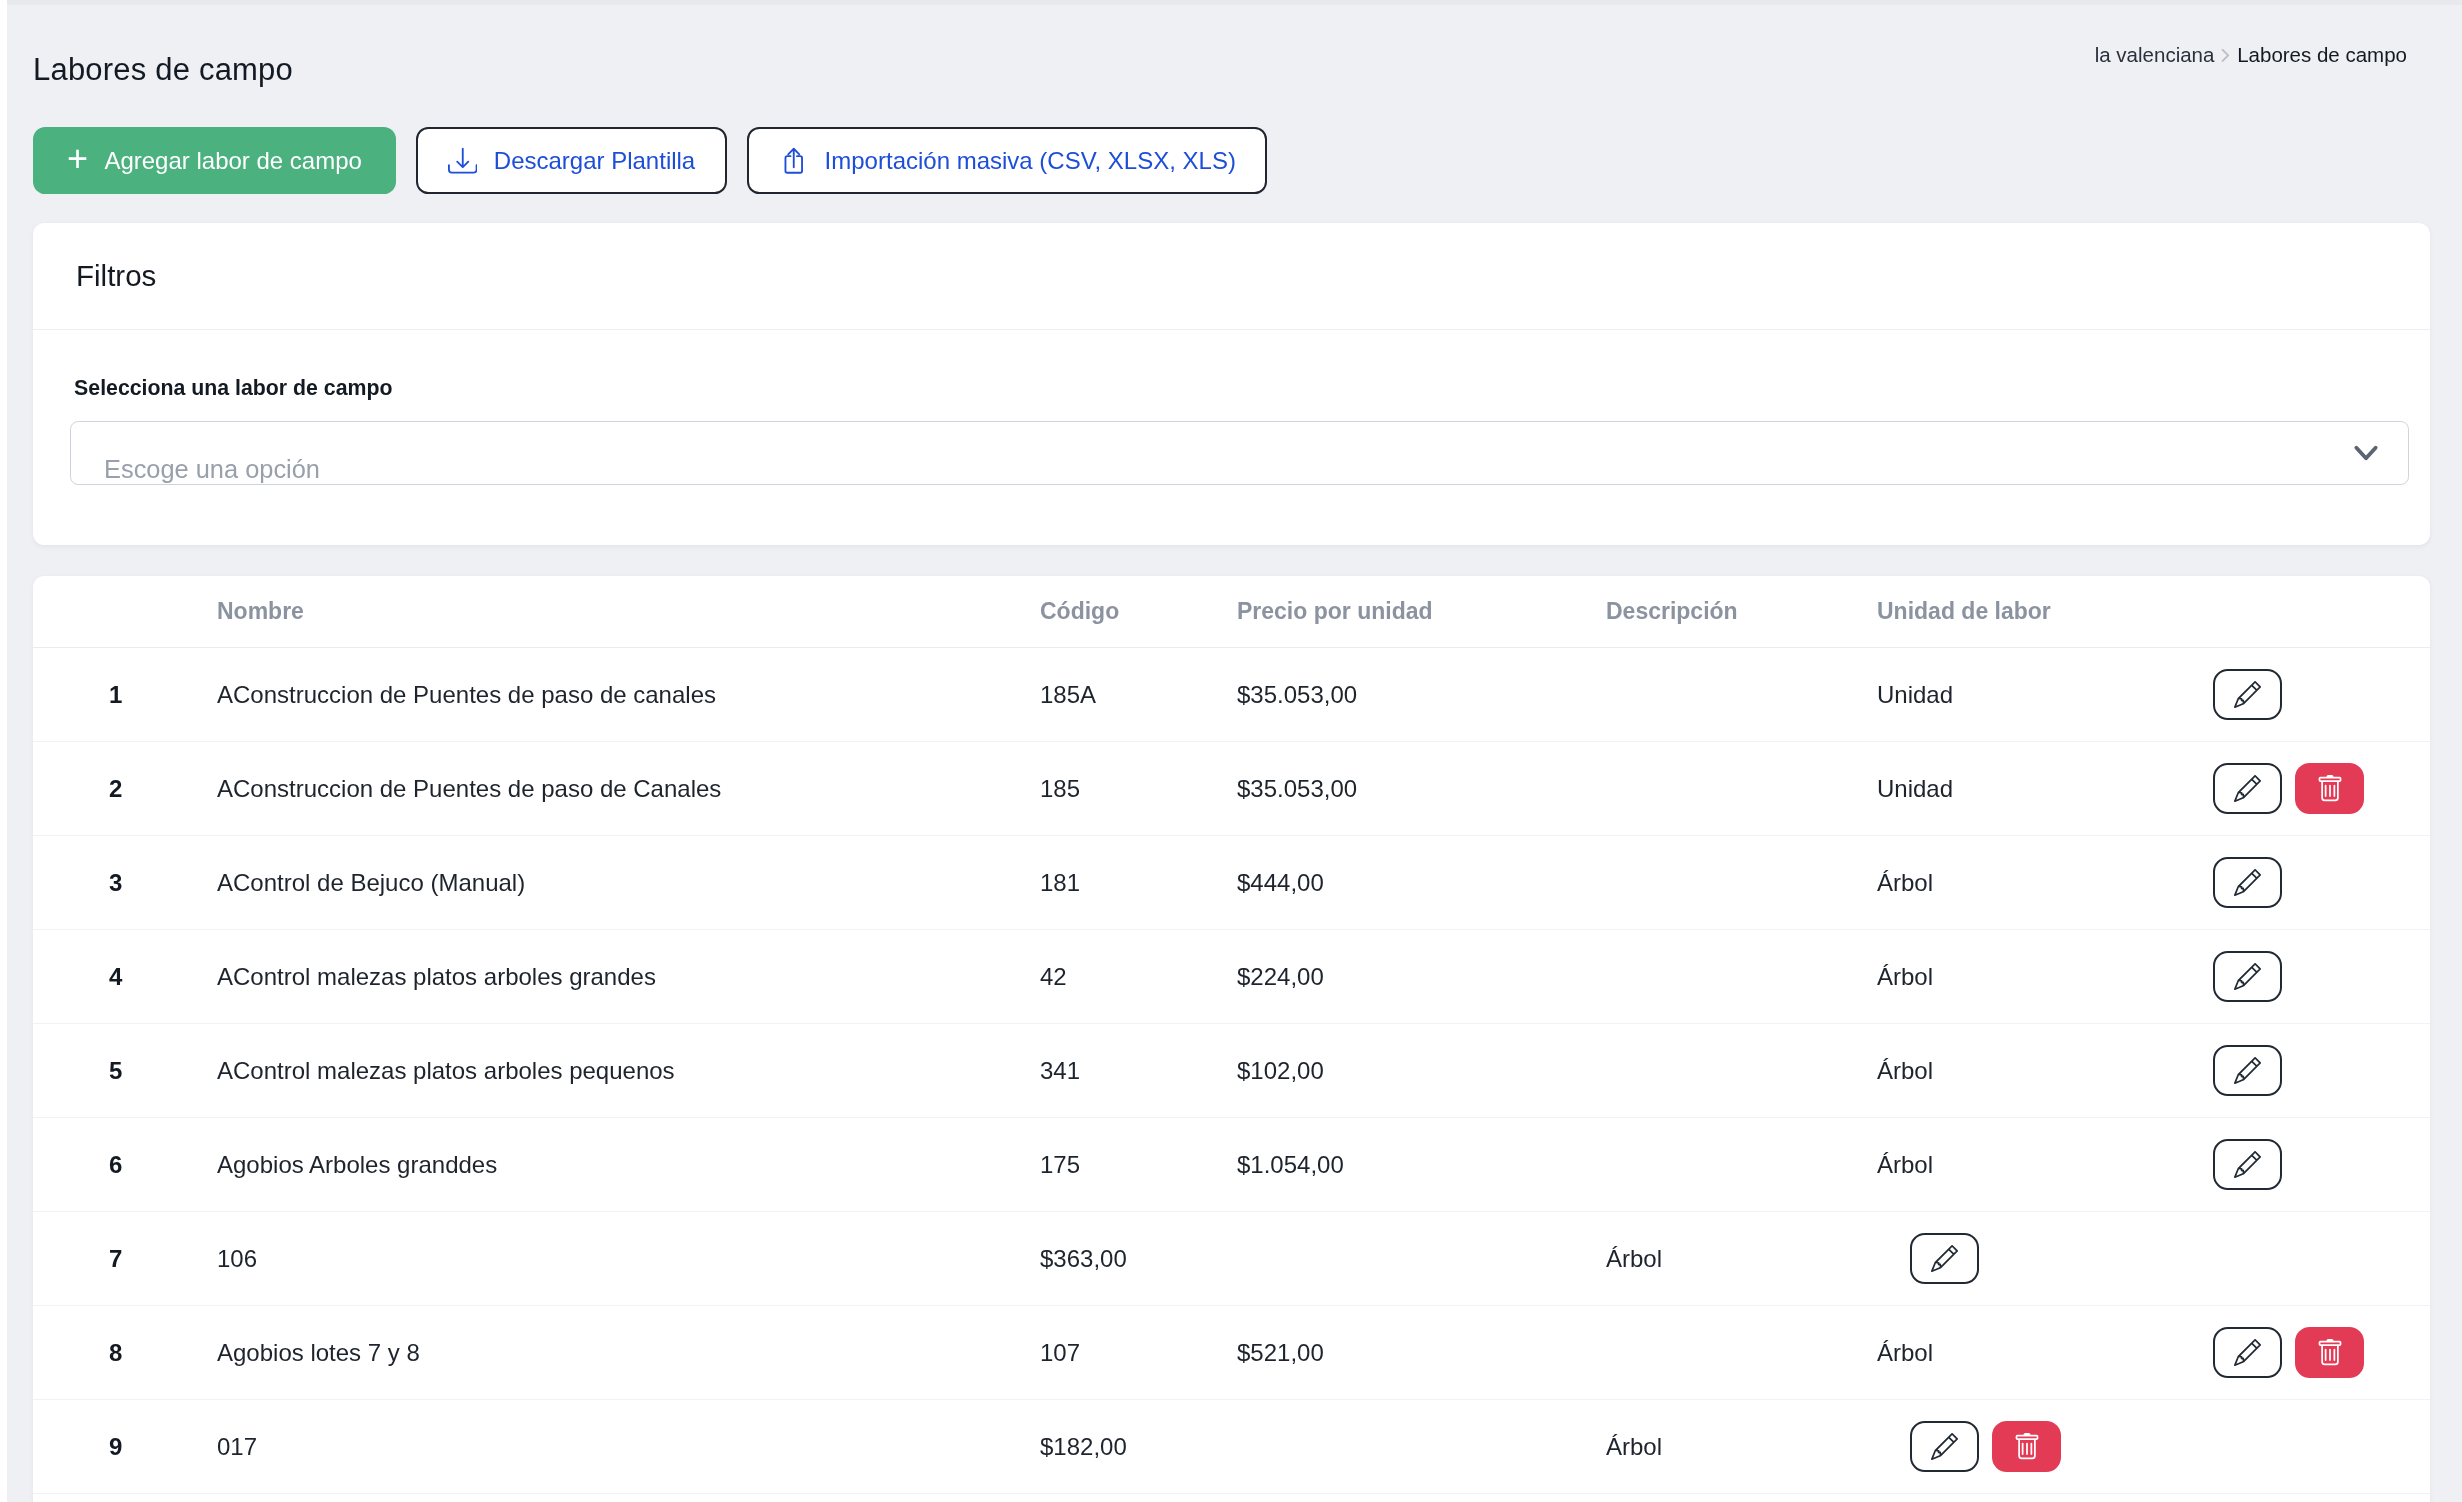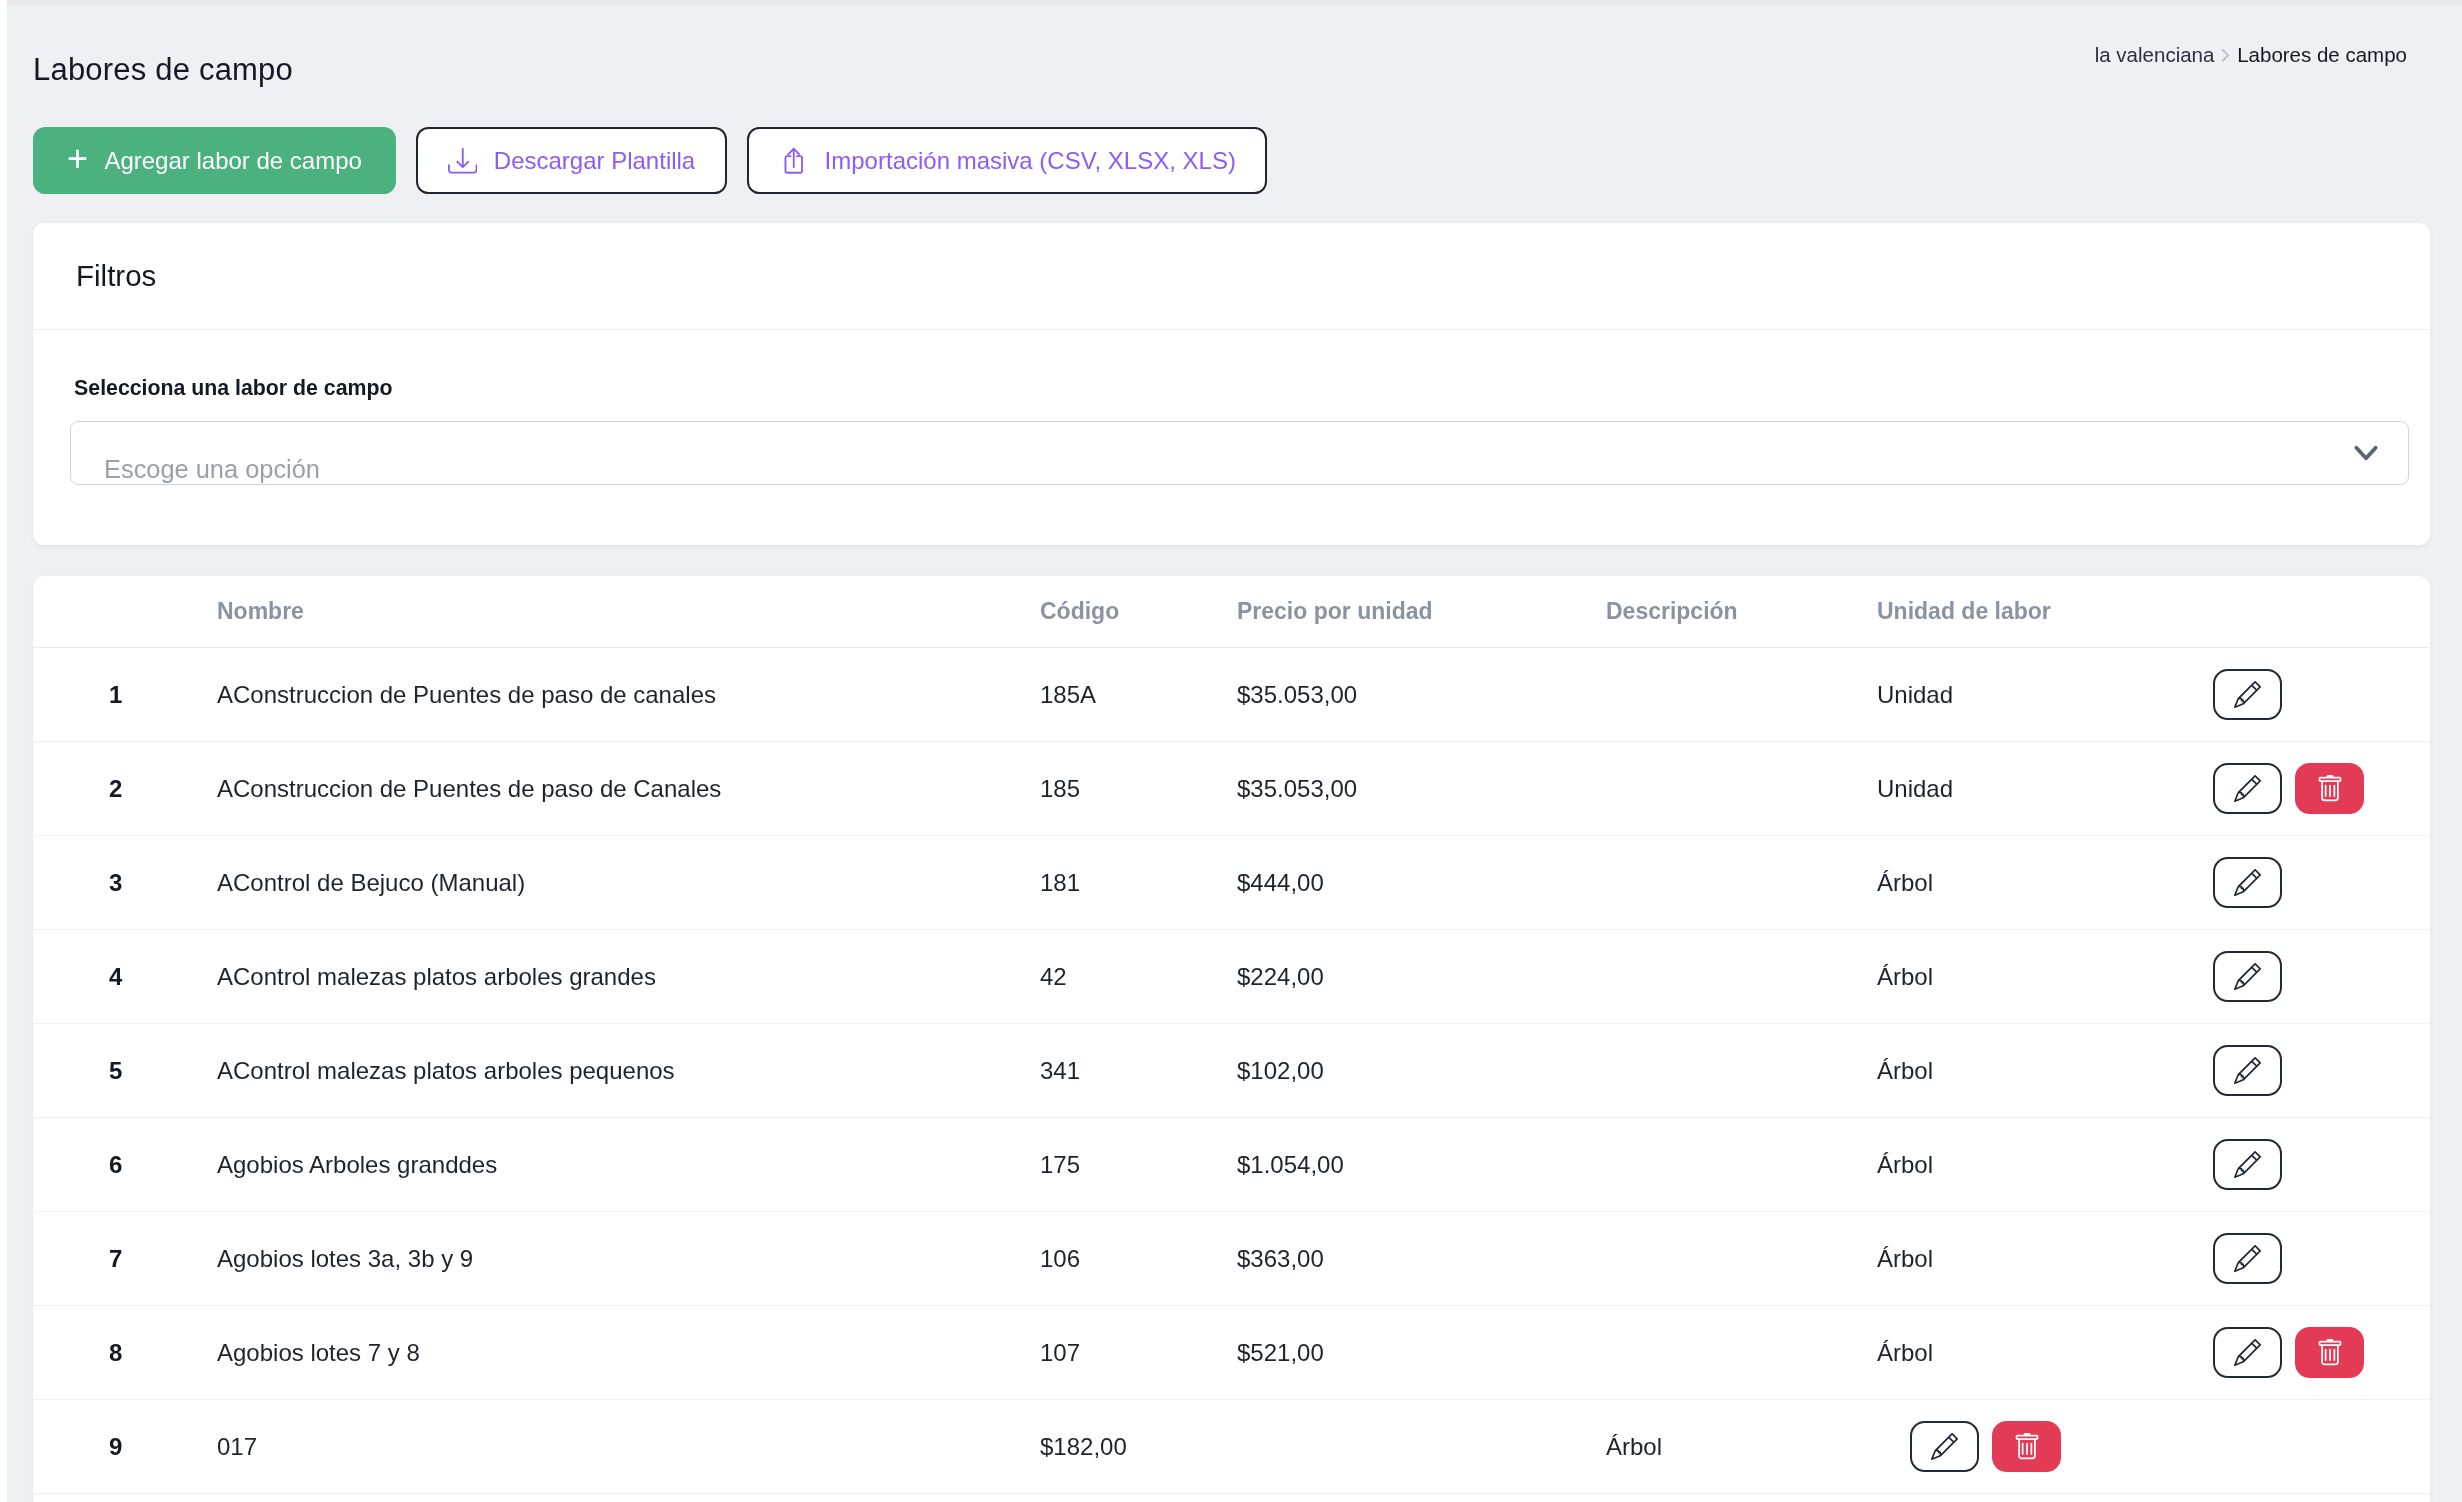--- a/index.html
+++ b/index.html
@@ -46,21 +46,21 @@
     height:67px;display:inline-flex;align-items:center;gap:16.4px;
     font-size:24px;border-radius:12.3px;cursor:pointer;
     font-family:"Liberation Sans", sans-serif;
   }
   .btn-green{
     background:var(--green);color:#ffffff;border:none;
     padding:0 34px;
   }
   .btn-green .plus{font-size:36px;font-weight:300;line-height:1;margin-top:-3.3px;}
   .btn-outline{
-    background:#ffffff;color:#8b5cf6;
+    background:#ffffff;color:#1d4ed8;
     border:2.5px solid #20262f;
     padding:0 29.5px;
   }
   .btn-outline svg{width:29.5px;height:29.5px;flex:none;}
 
   
   .card{
     position:absolute;background:#ffffff;border-radius:var(--card-radius);
     box-shadow:0 1.6px 4.9px rgba(20,20,43,.05);
   }
@@ -274,21 +274,20 @@
       <button class="icon-btn">
         <svg viewBox="0 0 16 16" fill="currentColor">
               <path d="M12.146.146a.5.5 0 0 1 .708 0l3 3a.5.5 0 0 1 0 .708l-10 10a.5.5 0 0 1-.168.11l-5 2a.5.5 0 0 1-.65-.65l2-5a.5.5 0 0 1 .11-.168l10-10zM11.207 2.5 13.5 4.793 14.793 3.5 12.5 1.207 11.207 2.5zm1.586 3L10.5 3.207 4 9.707V10h.5a.5.5 0 0 1 .5.5v.5h.5a.5.5 0 0 1 .5.5v.5h.293l6.5-6.5zm-9.761 5.175-.106.106-1.528 3.821 3.821-1.528.106-.106A.5.5 0 0 1 5 12.5V12h-.5a.5.5 0 0 1-.5-.5V11h-.5a.5.5 0 0 1-.468-.325z"></path>
             </svg>
       </button>
 
     </div>
   </div>
       <div class="trow">
     <div class="cell cell-index">7</div>
-    <div class="cell">Agobios lotes 3a, 3b y 9</div>
     <div class="cell">106</div>
     <div class="cell">$363,00</div>
     <div class="cell"></div>
     <div class="cell">Árbol</div>
     <div class="cell cell-actions">
       <button class="icon-btn">
         <svg viewBox="0 0 16 16" fill="currentColor">
               <path d="M12.146.146a.5.5 0 0 1 .708 0l3 3a.5.5 0 0 1 0 .708l-10 10a.5.5 0 0 1-.168.11l-5 2a.5.5 0 0 1-.65-.65l2-5a.5.5 0 0 1 .11-.168l10-10zM11.207 2.5 13.5 4.793 14.793 3.5 12.5 1.207 11.207 2.5zm1.586 3L10.5 3.207 4 9.707V10h.5a.5.5 0 0 1 .5.5v.5h.5a.5.5 0 0 1 .5.5v.5h.293l6.5-6.5zm-9.761 5.175-.106.106-1.528 3.821 3.821-1.528.106-.106A.5.5 0 0 1 5 12.5V12h-.5a.5.5 0 0 1-.5-.5V11h-.5a.5.5 0 0 1-.468-.325z"></path>
             </svg>
       </button>

